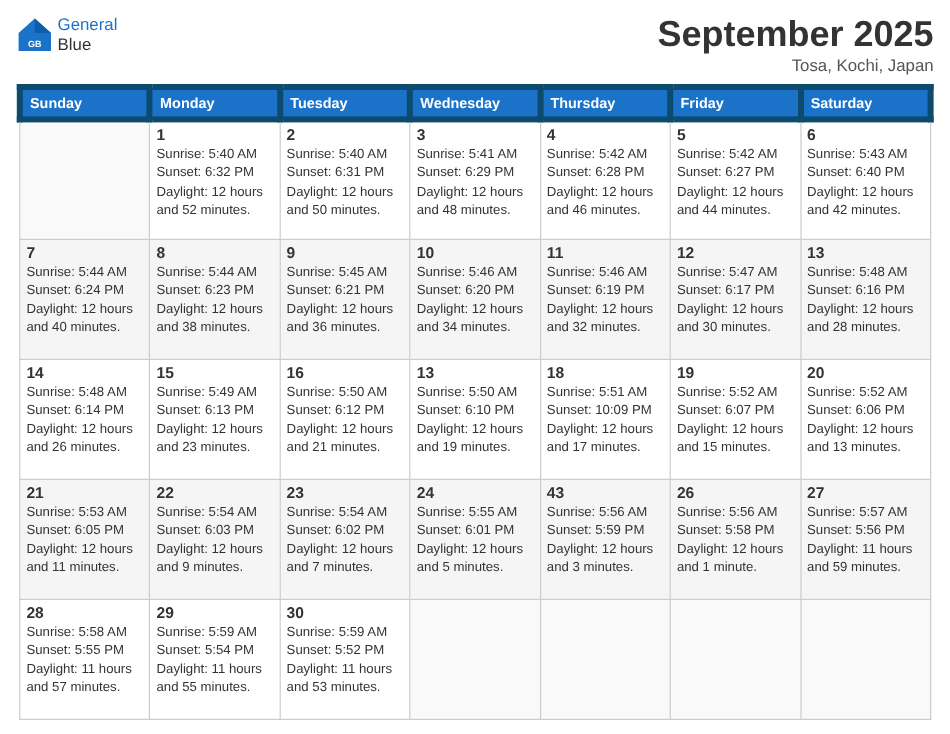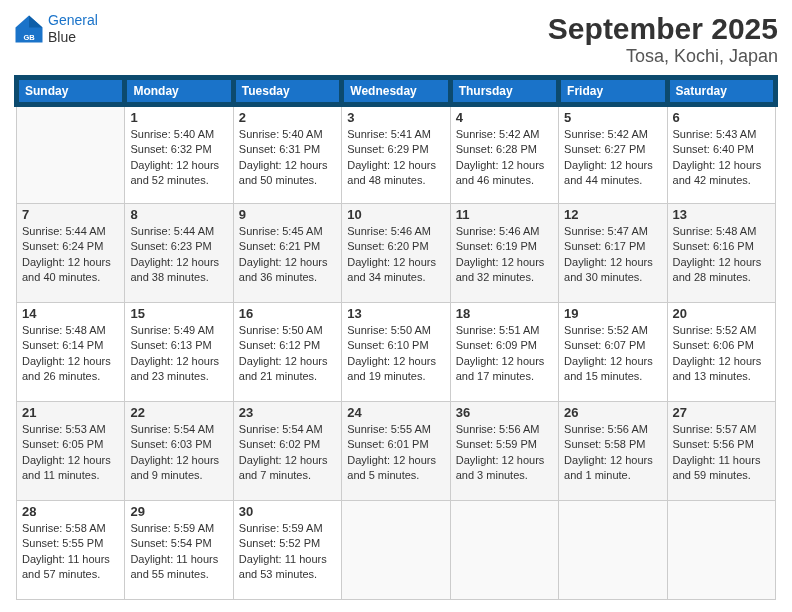--- a/index.html
+++ b/index.html
@@ -34,21 +34,21 @@
     }
     .title-section {
       text-align: right;
     }
     .month-title {
       font-size: 30px;
       font-weight: bold;
       color: #333;
     }
     .location {
-      font-size: 18px;
+      font-size: 14px;
       color: #555;
     }
     .calendar {
       border: 1px solid #ccc;
       border-collapse: collapse;
       width: 100%;
       flex: 1;
       table-layout: fixed;
     }
     .calendar th {
@@ -244,21 +244,21 @@
           <td>
             <div class="day-num">13</div>
             <div class="cell-info" style="white-space: pre-line;">Sunrise: 5:50 AM
 Sunset: 6:10 PM
 Daylight: 12 hours
 and 19 minutes.</div>
           </td>
           <td>
             <div class="day-num">18</div>
             <div class="cell-info" style="white-space: pre-line;">Sunrise: 5:51 AM
-Sunset: 6:09 PM
+Sunset: 10:09 PM
 Daylight: 12 hours
 and 17 minutes.</div>
           </td>
           <td>
             <div class="day-num">19</div>
             <div class="cell-info" style="white-space: pre-line;">Sunrise: 5:52 AM
 Sunset: 6:07 PM
 Daylight: 12 hours
 and 15 minutes.</div>
           </td>
@@ -293,21 +293,21 @@
 and 7 minutes.</div>
           </td>
           <td>
             <div class="day-num">24</div>
             <div class="cell-info" style="white-space: pre-line;">Sunrise: 5:55 AM
 Sunset: 6:01 PM
 Daylight: 12 hours
 and 5 minutes.</div>
           </td>
           <td>
-            <div class="day-num">36</div>
+            <div class="day-num">43</div>
             <div class="cell-info" style="white-space: pre-line;">Sunrise: 5:56 AM
 Sunset: 5:59 PM
 Daylight: 12 hours
 and 3 minutes.</div>
           </td>
           <td>
             <div class="day-num">26</div>
             <div class="cell-info" style="white-space: pre-line;">Sunrise: 5:56 AM
 Sunset: 5:58 PM
 Daylight: 12 hours

